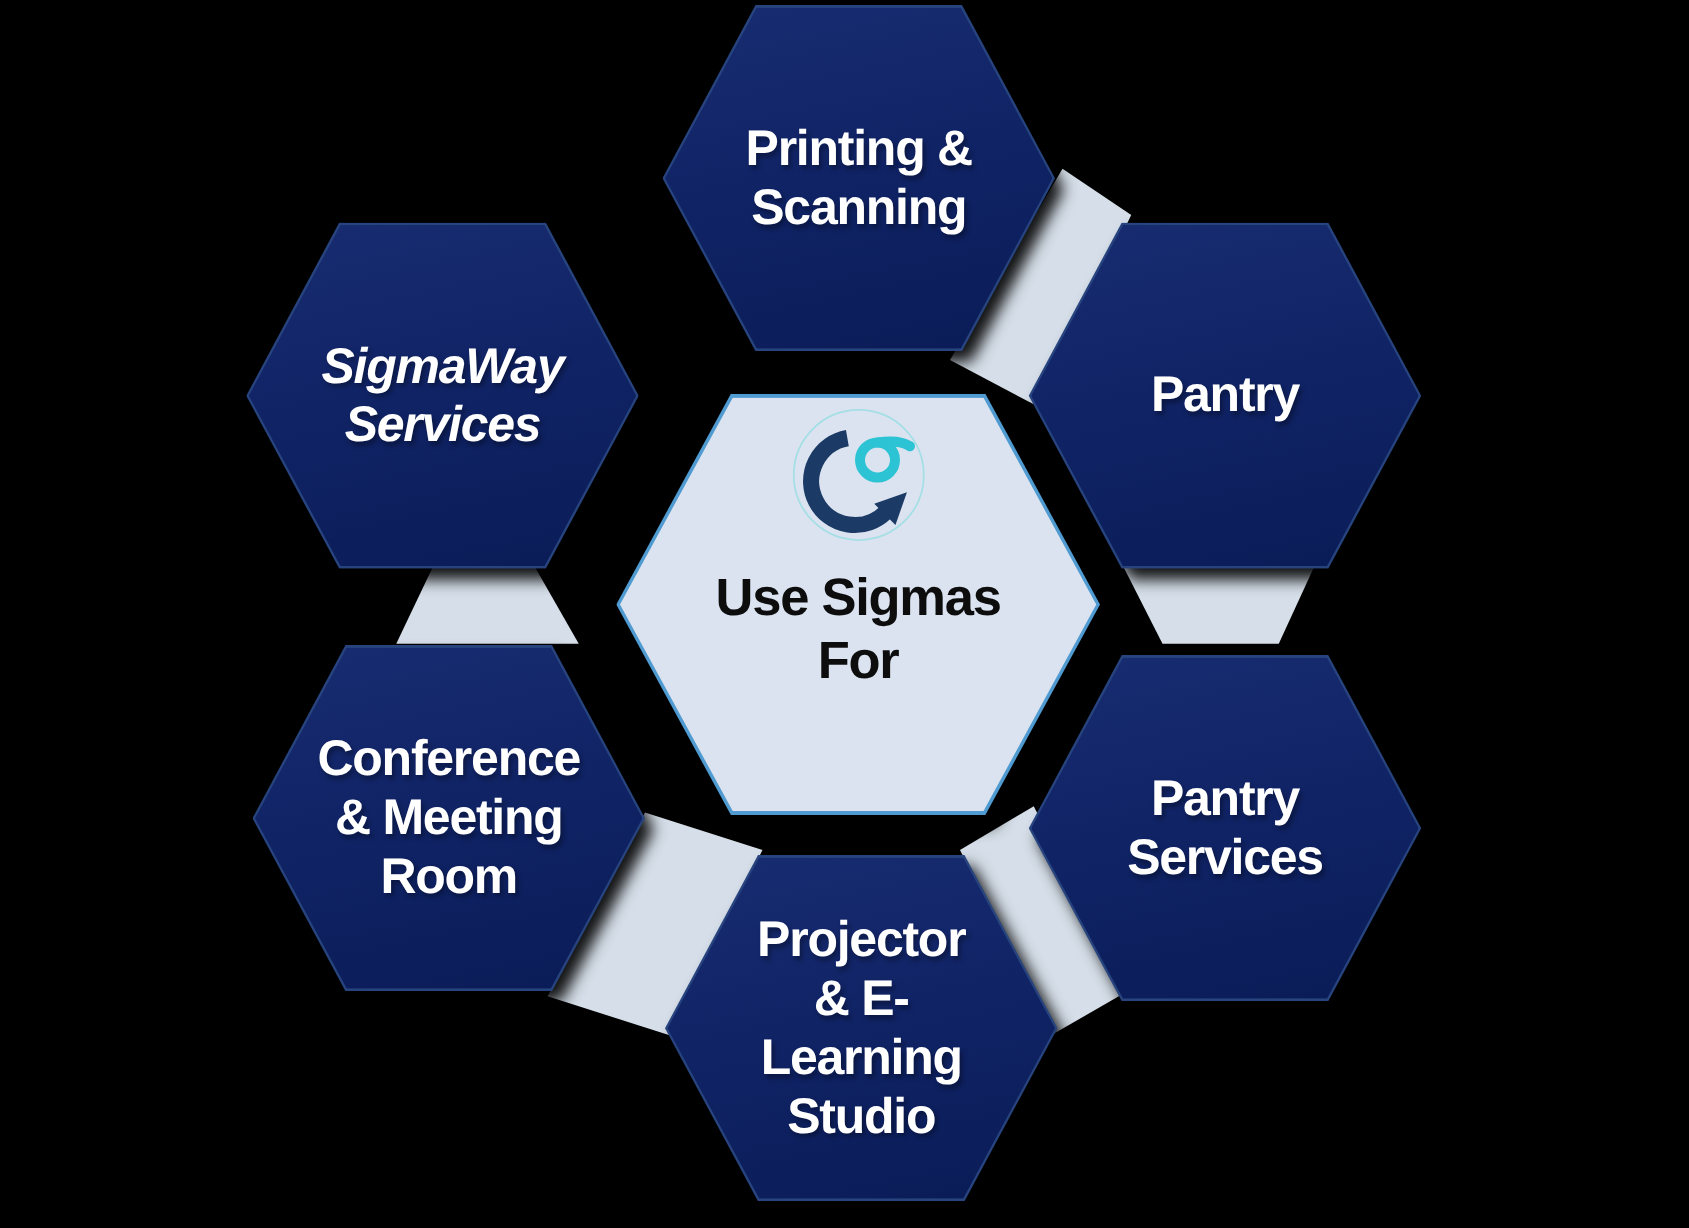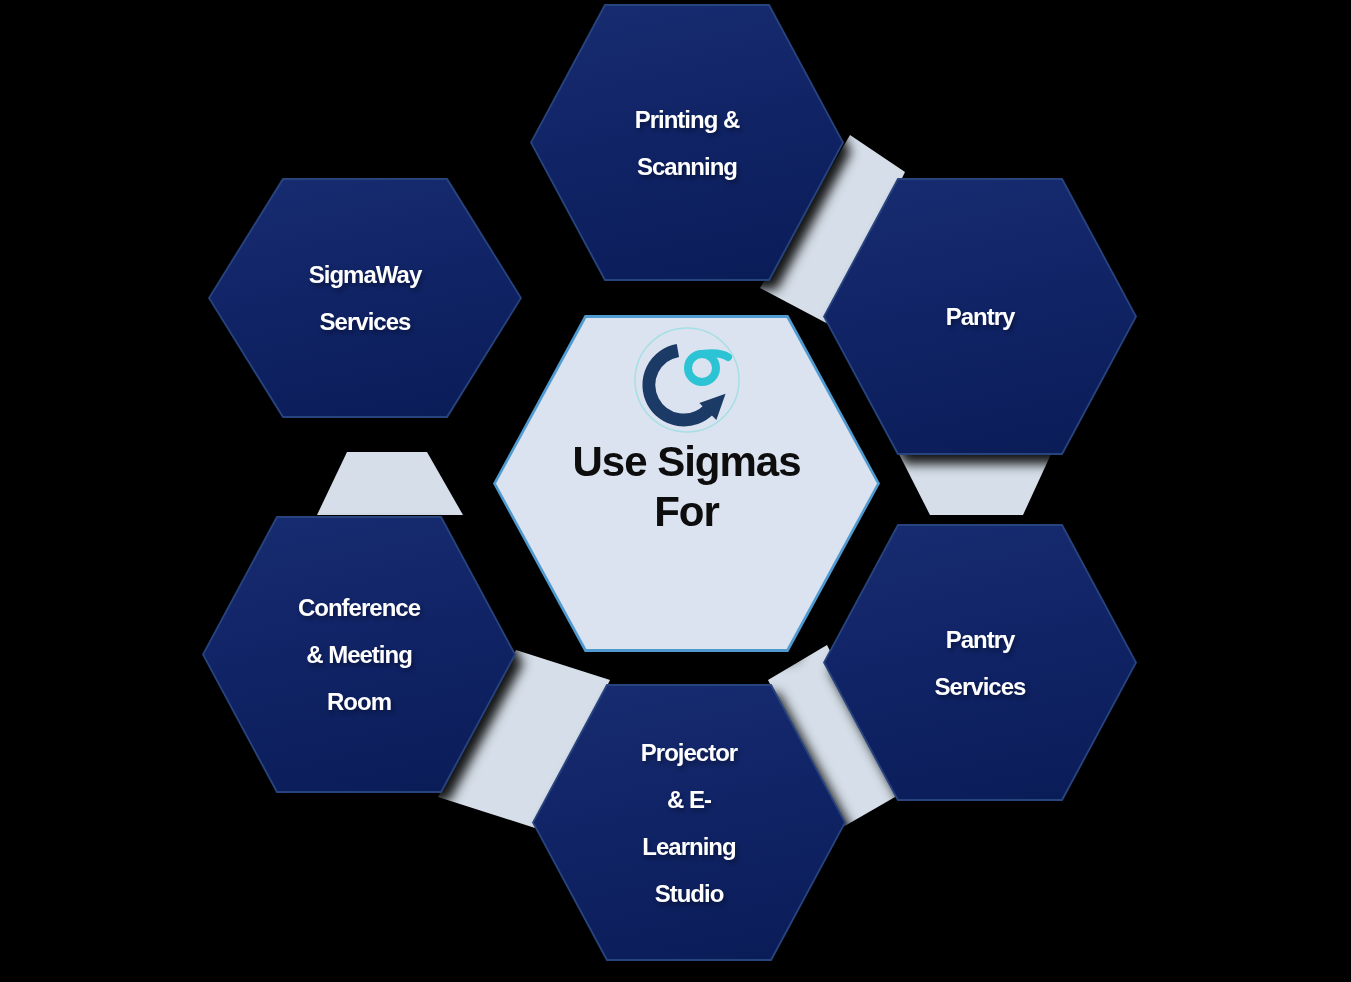--- a/index.html
+++ b/index.html
@@ -17,41 +17,41 @@
   }
   .hex-edge{background:#27447f;}
   .hex-fill{
     inset:2px;
     background:linear-gradient(168deg,#182c71 0%,#102365 48%,#0a1c57 100%);
   }
   .hex-label{
     position:absolute;inset:0;z-index:3;
     display:flex;align-items:center;justify-content:center;
     text-align:center;white-space:pre-line;
-    color:#ffffff;font-weight:700;font-size:24px;line-height:47px;letter-spacing:-1px;
+    color:#ffffff;font-weight:700;font-size:40px;line-height:47px;letter-spacing:-1px;
     text-shadow:2px 3px 4px rgba(0,0,0,0.35);
   }
   
   .hex-printing  {left:530px;top:4px;  width:314px;height:277px;}
   .hex-gaming    {left:823px;top:178px;width:314px;height:277px;}
   .hex-pantry    {left:823px;top:524px;width:314px;height:277px;}
   .hex-projector {left:532px;top:684px;width:314px;height:277px;}
   .hex-conference{left:202px;top:516px;width:314px;height:277px;}
-  .hex-sigmaway  {left:208px;top:178px;width:314px;height:240px;}
+  .hex-sigmaway  {left:197px;top:178px;width:314px;height:277px;font-style:italic;}
   
   .hex-center{left:493px;top:315px;width:387px;height:337px;z-index:4;}
   .hex-center .hex-edge{background:#4f9ad0;}
   .hex-center .hex-fill{inset:3px;background:#dae3ef;}
   .center-content{
     position:absolute;inset:0;z-index:3;
     display:flex;flex-direction:column;align-items:center;
   }
   .logo-box{margin-top:10px;width:110px;height:110px;}
   .center-label{
-    margin-top:2px;text-align:center;white-space:pre-line;
+    margin-top:18px;text-align:center;white-space:pre-line;
     color:#0d0d0d;font-weight:700;font-size:42px;line-height:50px;letter-spacing:-1px;
   }
 </style>
 </head>
 <body>
 
 <div class="stage">
 
   <svg class="connector-layer" width="1351" height="982" viewBox="0 0 1351 982">
 

